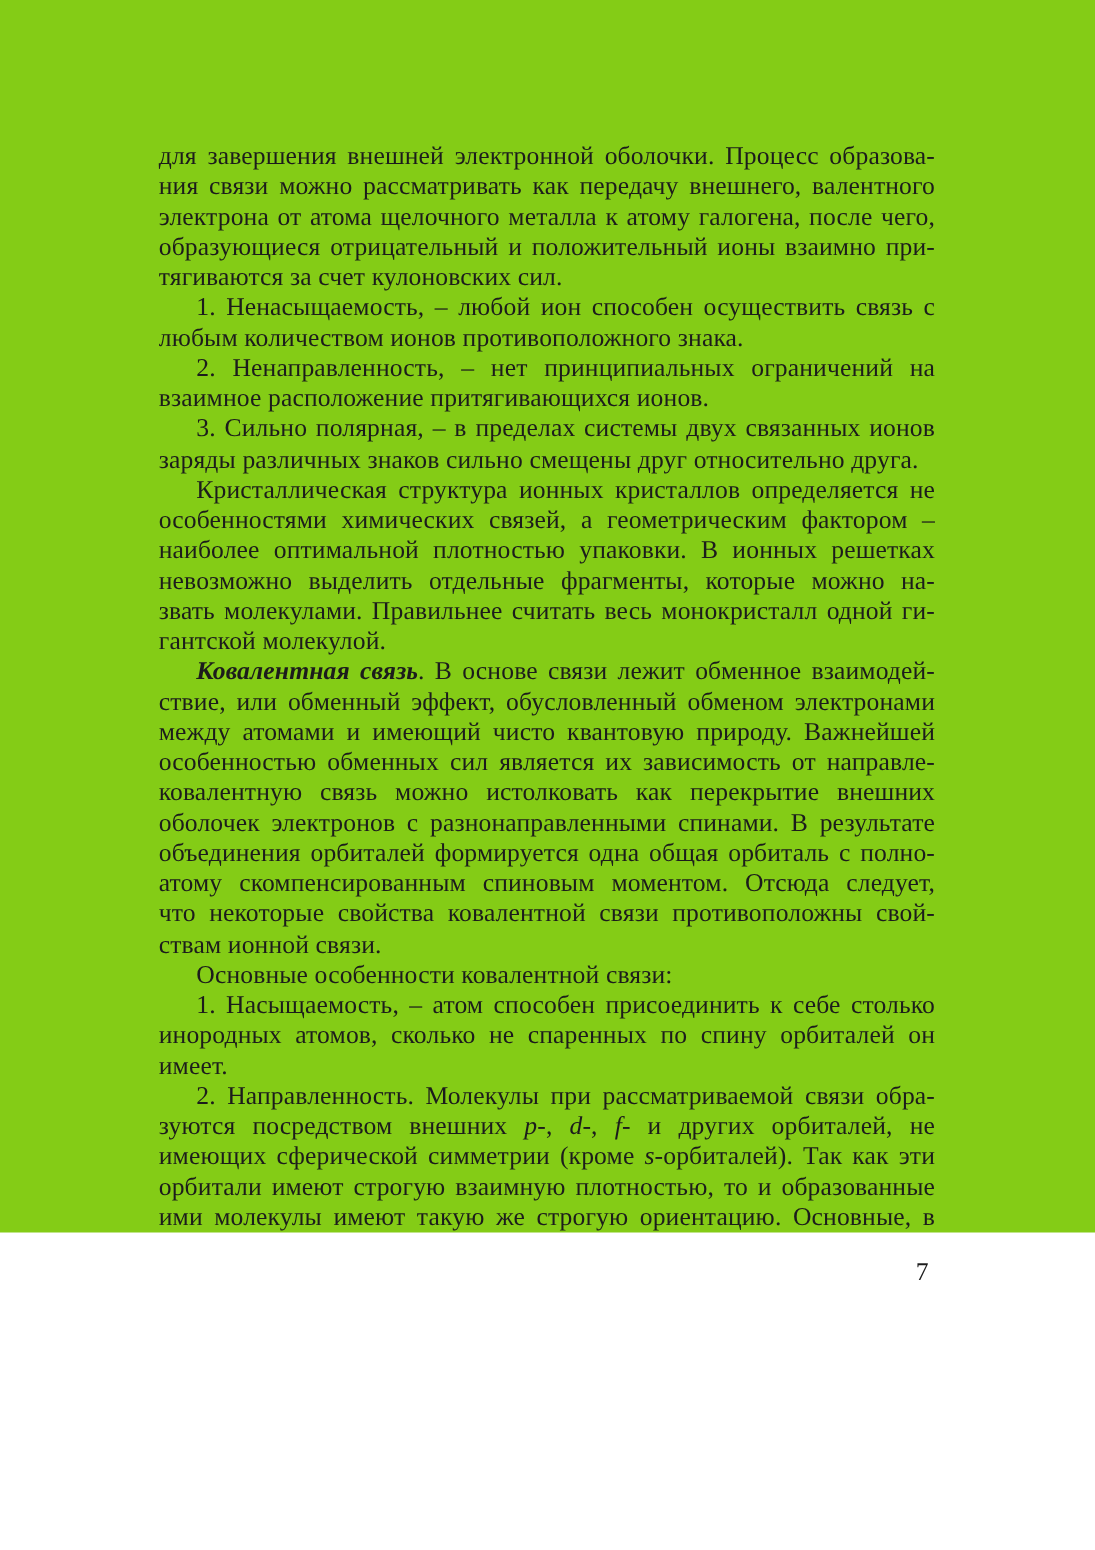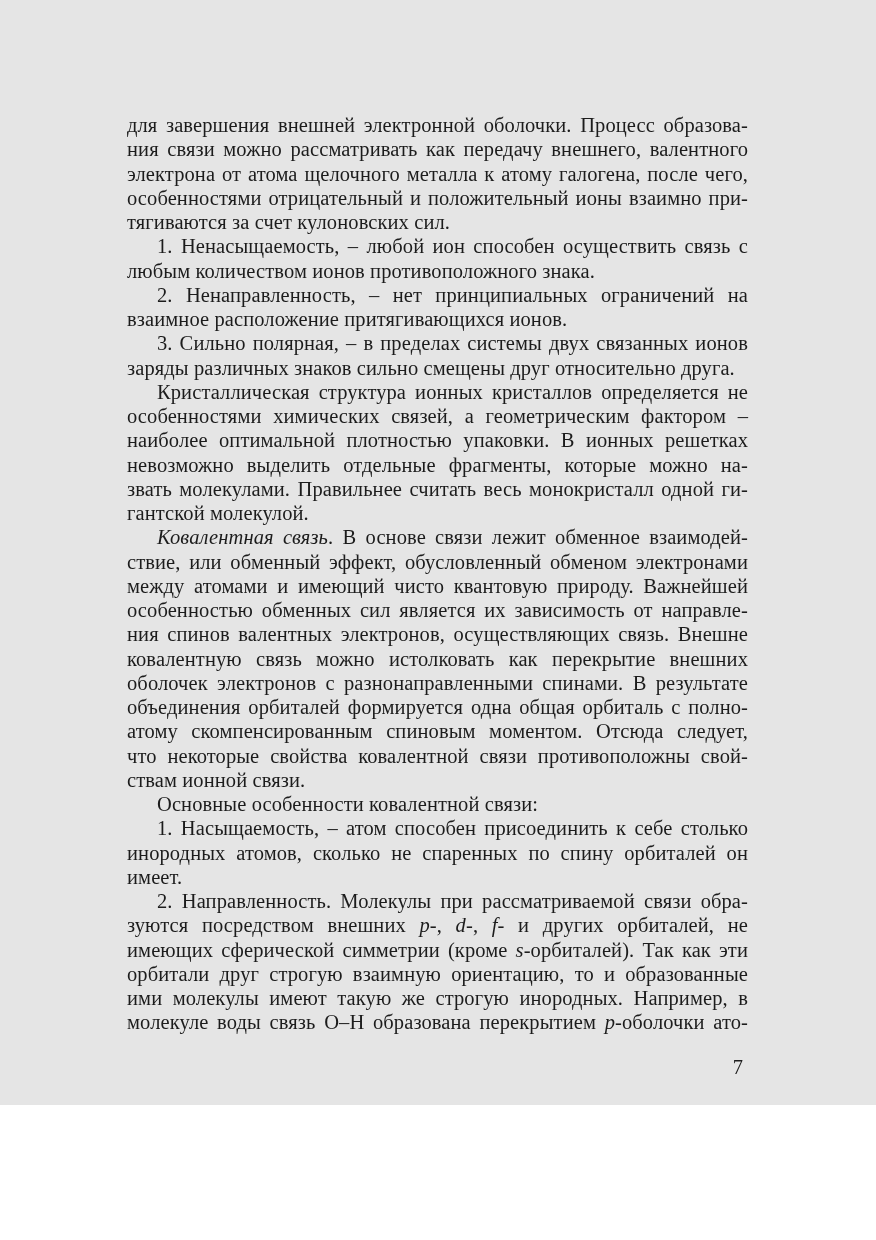--- a/index.html
+++ b/index.html
@@ -12,22 +12,22 @@
     position: relative;
     background: #ffffff;
     font-family: "Liberation Serif", "DejaVu Serif", serif;
     color: #1c1c1c;
     overflow: hidden;
   }
   .page {
     position: absolute;
     left: 0; top: 0;
     width: 876px;
-    height: 1105px;
-    background: #e5e5e5;
+    height: 986px;
+    background: #84cc16;
   }
   .text-block {
     position: absolute;
     left: 127px;
     top: 113px;
     width: 621px;
     font-size: 20.5px;
     line-height: 24.25px;
     letter-spacing: 0.1px;
   }
@@ -46,40 +46,40 @@
     text-indent: 30px;
   }
   .line.final {
     text-align: center;
     text-align-last: left;
   }
   .line i {
     font-style: italic;
   }
   .line b {
-    font-weight: normal;
+    font-weight: bold;
   }
   .page-number {
     margin-top: 20px;
     text-align: right;
     padding-right: 5px;
     font-size: 20.5px;
     line-height: 24.25px;
   }
 </style>
 </head>
 <body>
 
 <div class="page">
   <div class="text-block" id="text-block">
       <div class="paragraph">
         <div class="line">для завершения внешней электронной оболочки. Процесс образова-</div>
         <div class="line">ния связи можно рассматривать как передачу внешнего, валентного</div>
         <div class="line">электрона от атома щелочного металла к атому галогена, после чего,</div>
-        <div class="line">особенностями отрицательный и положительный ионы взаимно при-</div>
+        <div class="line">образующиеся отрицательный и положительный ионы взаимно при-</div>
         <div class="line final">тягиваются за счет кулоновских сил.</div>
       </div>
       <div class="paragraph">
         <div class="line first-indent">1. Ненасыщаемость, – любой ион способен осуществить связь с</div>
         <div class="line final">любым количеством ионов противоположного знака.</div>
       </div>
       <div class="paragraph">
         <div class="line first-indent">2. Ненаправленность, – нет принципиальных ограничений на</div>
         <div class="line final">взаимное расположение притягивающихся ионов.</div>
       </div>
@@ -93,39 +93,37 @@
         <div class="line">наиболее оптимальной плотностью упаковки. В ионных решетках</div>
         <div class="line">невозможно выделить отдельные фрагменты, которые можно на-</div>
         <div class="line">звать молекулами. Правильнее считать весь монокристалл одной ги-</div>
         <div class="line final">гантской молекулой.</div>
       </div>
       <div class="paragraph">
         <div class="line first-indent"><b><i>Ковалентная связь</i></b>. В основе связи лежит обменное взаимодей-</div>
         <div class="line">ствие, или обменный эффект, обусловленный обменом электронами</div>
         <div class="line">между атомами и имеющий чисто квантовую природу. Важнейшей</div>
         <div class="line">особенностью обменных сил является их зависимость от направле-</div>
-        <div class="line">ния спинов валентных электронов, осуществляющих связь. Внешне</div>
         <div class="line">ковалентную связь можно истолковать как перекрытие внешних</div>
         <div class="line">оболочек электронов с разнонаправленными спинами. В результате</div>
         <div class="line">объединения орбиталей формируется одна общая орбиталь с полно-</div>
         <div class="line">атому скомпенсированным спиновым моментом. Отсюда следует,</div>
         <div class="line">что некоторые свойства ковалентной связи противоположны свой-</div>
         <div class="line final">ствам ионной связи.</div>
       </div>
       <div class="paragraph">
         <div class="line first-indent final">Основные особенности ковалентной связи:</div>
       </div>
       <div class="paragraph">
         <div class="line first-indent">1. Насыщаемость, – атом способен присоединить к себе столько</div>
         <div class="line">инородных атомов, сколько не спаренных по спину орбиталей он</div>
         <div class="line final">имеет.</div>
       </div>
       <div class="paragraph">
         <div class="line first-indent">2. Направленность. Молекулы при рассматриваемой связи обра-</div>
         <div class="line">зуются посредством внешних <i>p</i>-, <i>d</i>-, <i>f</i>- и других орбиталей, не</div>
         <div class="line">имеющих сферической симметрии (кроме <i>s</i>-орбиталей). Так как эти</div>
-        <div class="line">орбитали друг строгую взаимную ориентацию, то и образованные</div>
-        <div class="line">ими молекулы имеют такую же строгую инородных. Например, в</div>
-        <div class="line">молекуле воды связь О–Н образована перекрытием <i>p</i>-оболочки ато-</div>
+        <div class="line">орбитали имеют строгую взаимную плотностью, то и образованные</div>
+        <div class="line">ими молекулы имеют такую же строгую ориентацию. Основные, в</div>
       </div>
       <div class="page-number">7</div>
     </div>
 </div>
 
 </body></html>

